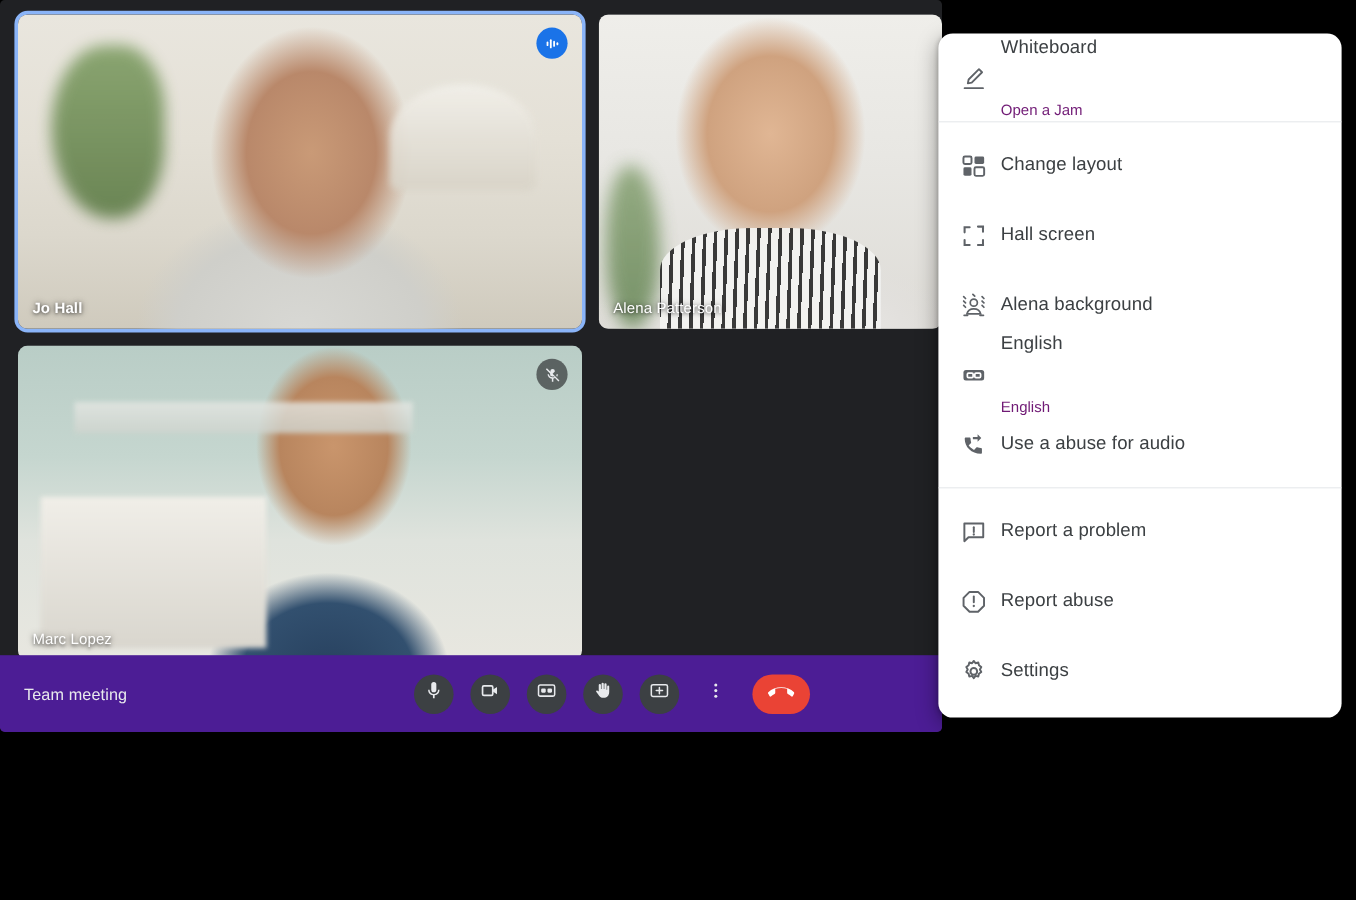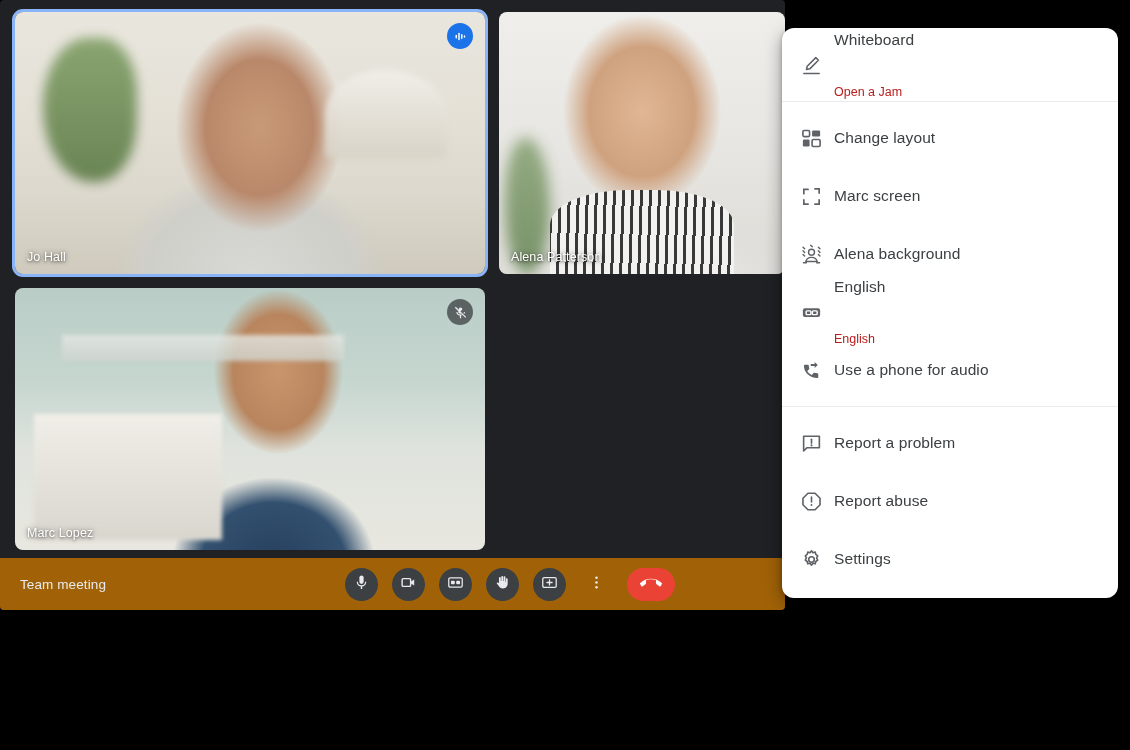--- a/index.html
+++ b/index.html
@@ -34,20 +34,21 @@
   .tile {
     position: relative;
     border-radius: 8px;
     overflow: hidden;
     background: #3c4043;
   }
   .tile.active {
     outline: 3px solid #8ab4f8;
     outline-offset: 0px;
     border-radius: 8px;
+    font-weight: bold;
   }
 
   
   .bg-jo {
     position: absolute; inset: 0;
     background:
       radial-gradient(ellipse 120px 150px at 52% 44%, #c99a77 0%, #b9886a 45%, rgba(185,136,106,0) 70%),
       radial-gradient(ellipse 170px 130px at 50% 100%, #d8d8d4 0%, #cfcfca 60%, rgba(207,207,202,0) 80%),
       linear-gradient(180deg, #e9e6de 0%, #e4e0d6 40%, #dcd8cd 70%, #cfcabd 100%);
   }
@@ -133,22 +134,22 @@
     display: flex; align-items: center; justify-content: center;
     z-index: 3;
   }
   .tile-badge.speaking { background: #1a73e8; }
   .tile-badge.muted   { background: rgba(32,33,36,.62); }
 
   
   .control-bar {
     position: absolute;
     left: 0; bottom: 0;
-    width: 785px; height: 52px;
-    background: #a16207;
+    width: 785px; height: 64px;
+    background: #4c1d95;
     display: flex; align-items: center; padding-left: 20px;
   }
   .meeting-title {
     position: absolute;
     left: 20px;
     color: #e8eaed;
     font-size: 13.5px;
     letter-spacing: .1px;
   }
   .controls {
@@ -196,21 +197,21 @@
   }
   .mi-text { display: flex; flex-direction: column; justify-content: center; gap: 17px; }
   .mi-label {
     font-size: 15.5px;
     color: #3c4043;
     line-height: 20px;
     letter-spacing: .1px;
   }
   .mi-sub {
     font-size: 12.5px;
-    color: #b91c1c;
+    color: #701a75;
     line-height: 17px;
     margin-top: 17px;
   }
   .menu-sep {
     height: 1px;
     background: #e8eaed;
     margin: 7px 0;
   }
 </style>
 </head>
@@ -358,21 +359,21 @@
       </span>
     </div>
 
     <div class="menu-item">
       <span class="mi-icon">
         <svg width="23" height="23" viewBox="0 0 24 24" fill="none" stroke="#5f6368" stroke-width="1.8" stroke-linecap="round">
           <path d="M4 9V4.6h4.4M15.6 4h4.4v4.4M20 15.6V20h-4.4M8.4 20H4v-4.4"></path>
         </svg>
       </span>
       <span class="mi-text">
-        <span class="mi-label">Marc screen</span>
+        <span class="mi-label">Hall screen</span>
       </span>
     </div>
 
     <div class="menu-item">
       <span class="mi-icon">
         <svg width="23" height="23" viewBox="0 0 24 24" fill="none" stroke="#5f6368" stroke-width="1.5" stroke-linecap="round">
           <circle cx="12" cy="9.6" r="3.1"></circle>
           <path d="M6 19.4c.7-2.9 3.1-4.4 6-4.4s5.3 1.5 6 4.4z"></path>
           <path d="M3.2 4.4l1.6 1.6M3.2 8.2l1.6 1.6M3.2 12l1.6 1.6M19.2 4.4l1.6 1.6M19.2 8.2l1.6 1.6M19.2 12l1.6 1.6M11.2 2.4l1.6 1.6"></path>
           <path d="M3.6 20.6h3M17.4 20.6h3"></path>
@@ -398,21 +399,21 @@
     </div>
 
     <div class="menu-item">
       <span class="mi-icon">
         <svg width="23" height="23" viewBox="0 0 24 24" fill="#5f6368">
           <path d="M6.2 10.6a13 13 0 0 0 6 6l2-2c.25-.25.6-.33.93-.22.95.31 1.96.48 3 .48.52 0 .94.42.94.94v3.18c0 .52-.42.94-.94.94C9.9 19.9 4.1 14.1 4.1 6.87c0-.52.42-.94.94-.94h3.2c.52 0 .94.42.94.94 0 1.05.17 2.06.48 3 .1.33.03.68-.23.94l-2 2z"></path>
           <path d="M15.3 3.1l3.2 3.2-3.2 3.2V7.3h-4.1V5.3h4.1z"></path>
         </svg>
       </span>
       <span class="mi-text">
-        <span class="mi-label">Use a phone for audio</span>
+        <span class="mi-label">Use a abuse for audio</span>
       </span>
     </div>
 
     <div class="menu-sep"></div>
 
     <div class="menu-item">
       <span class="mi-icon">
         <svg width="23" height="23" viewBox="0 0 24 24" fill="none" stroke="#5f6368" stroke-width="1.7" stroke-linejoin="round">
           <path d="M3.8 4.4h16.4v12H7.4l-3.6 3.4z"></path>
           <path d="M12 7.6v4.2" stroke-linecap="round"></path>

